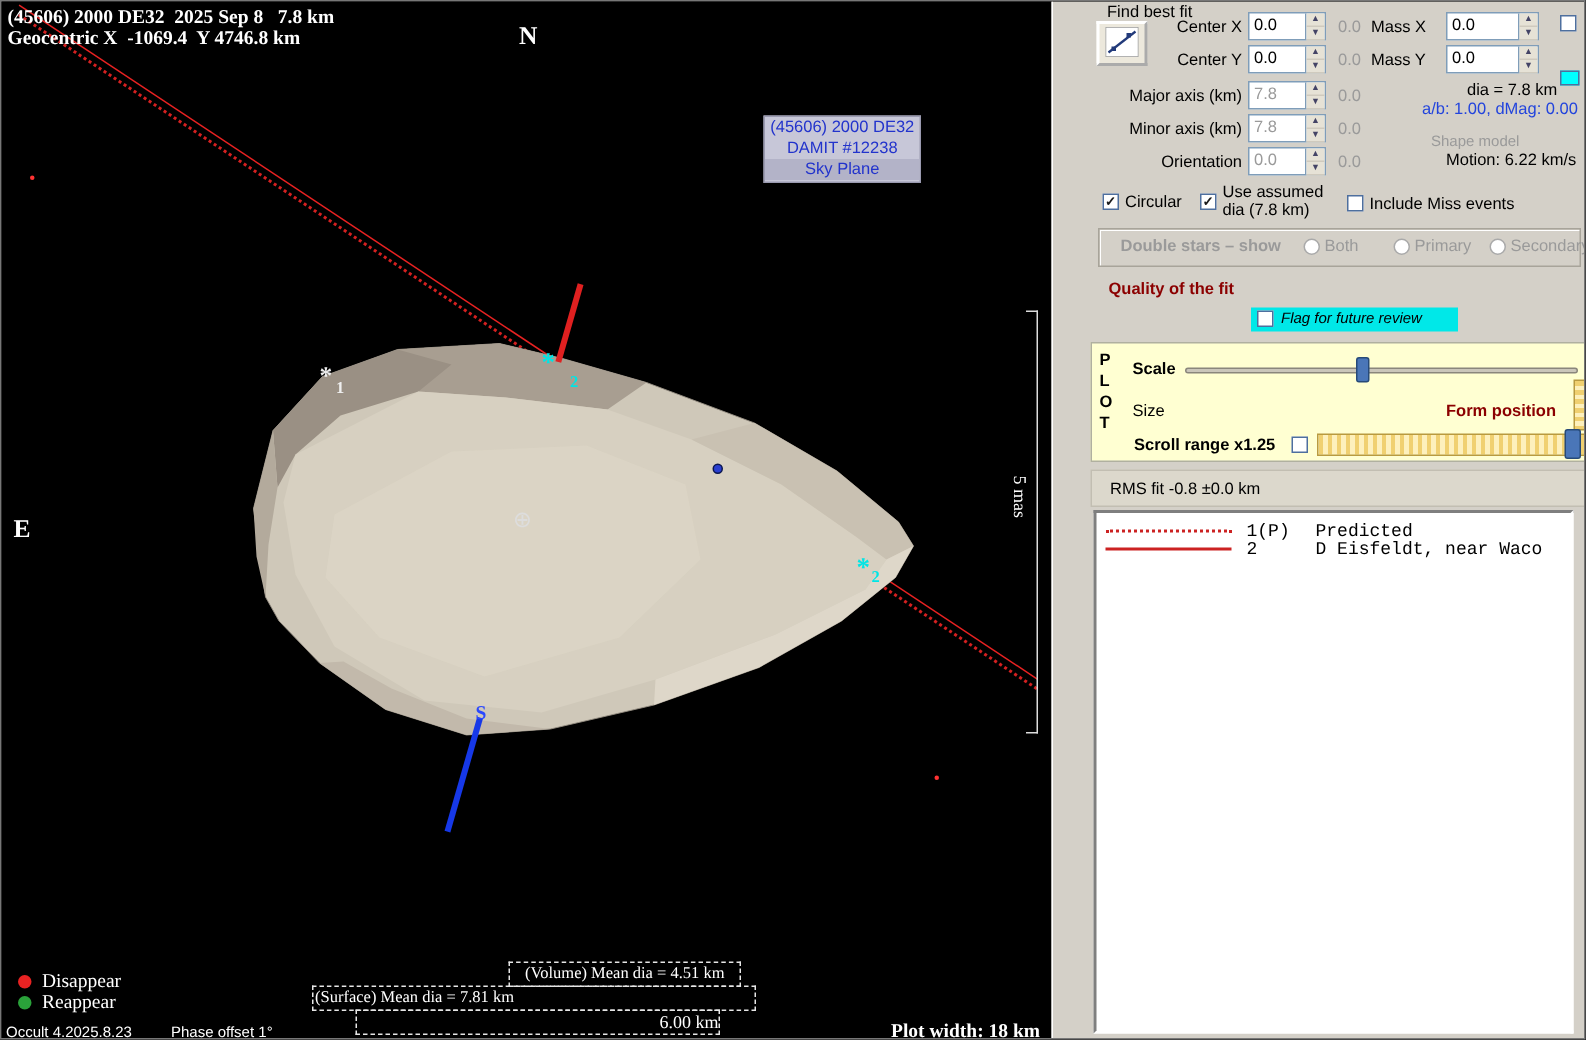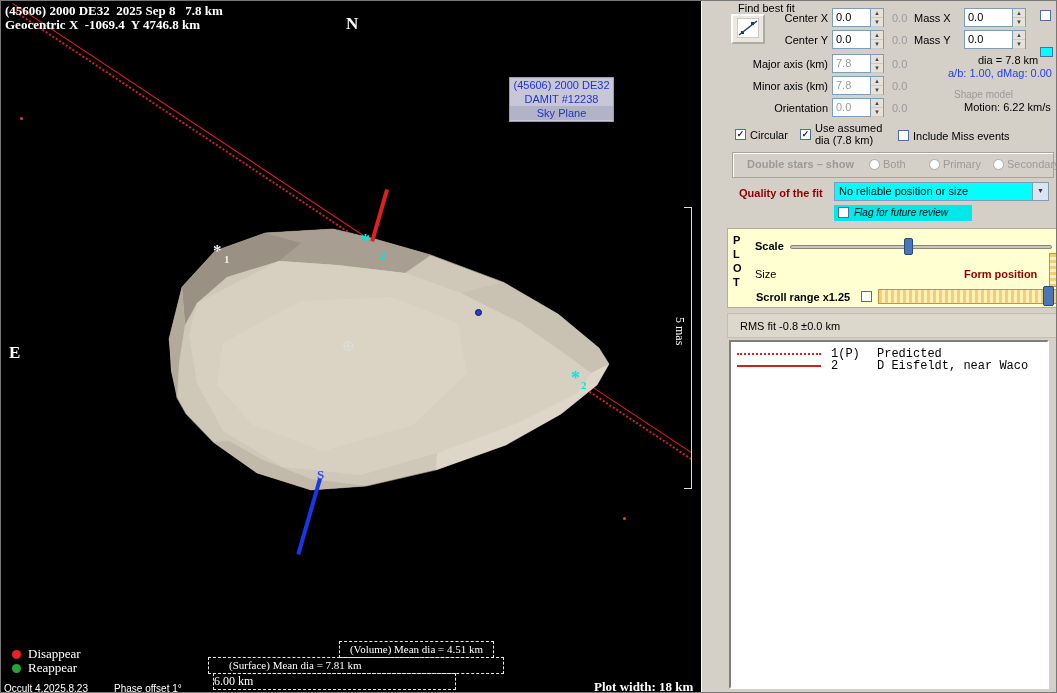--- a/index.html
+++ b/index.html
@@ -105,24 +105,24 @@
     <span class="a st" style="left:686px;top:316px;font-size:12px;font-weight:normal;transform:rotate(90deg);transform-origin:top left;z-index:5">5 mas</span>
 
     <div class="a dotc" style="left:11px;top:649px;width:9px;height:9px;background:#e82222"></div>
     <span class="a st" style="left:27px;top:645px;font-size:13px;font-weight:normal">Disappear</span>
     <div class="a dotc" style="left:11px;top:663px;width:9px;height:9px;background:#2aa23a"></div>
     <span class="a st" style="left:27px;top:659px;font-size:13px;font-weight:normal">Reappear</span>
 
     <div class="a dash" style="left:338px;top:640px;width:155px;height:17px;font-size:11px;text-align:center;line-height:14px">
       <span>(Volume) Mean dia = 4.51 km</span>
     </div>
-    <div class="a dash" style="left:207px;top:656px;width:296px;height:17px;font-size:11px;line-height:14px;padding-left:20px">
+    <div class="a dash" style="left:207px;top:656px;width:296px;height:17px;font-size:11px;line-height:14px;padding-left:1px">
       <span>(Surface) Mean dia = 7.81 km</span>
     </div>
-    <div class="a dash" style="left:212px;top:672px;width:243px;height:17px;font-size:12px;text-align:left;line-height:14px">
+    <div class="a dash" style="left:236px;top:672px;width:243px;height:17px;font-size:12px;text-align:right;line-height:14px">
       <span>6.00 km</span>
     </div>
 
     <span class="a" style="left:3px;top:682px;color:#fff;font-size:10px;z-index:5">Occult 4.2025.8.23</span>
     <span class="a" style="left:113px;top:682px;color:#fff;font-size:10px;z-index:5">Phase offset 1°</span>
     <span class="a st" style="left:593px;top:678px;font-size:13px">Plot width: 18 km</span>
   </div>
 
   <div class="a" id="panel">
 
@@ -220,24 +220,20 @@
       <span class="a gray" style="left:14px;top:5px;font-weight:bold">Double stars – show</span>
       <span class="a rad dis" style="left:136px;top:6px"></span>
       <span class="a gray" style="left:150px;top:5px">Both</span>
       <span class="a rad dis" style="left:196px;top:6px"></span>
       <span class="a gray" style="left:210px;top:5px">Primary</span>
       <span class="a rad dis" style="left:260px;top:6px"></span>
       <span class="a gray" style="left:274px;top:5px">Secondary</span>
     </div>
 
     <span class="a maroon lbl" style="left:37px;top:186px">Quality of the fit</span>
-    <div class="a combo" style="left:132px;top:181px;width:215px">
-      <span class="v">No reliable position or size</span>
-      <span class="btn">▼</span>
-    </div>
     <div class="a flagstrip" style="left:132px;top:204px;width:138px;height:16px">
       <span class="a cb" style="left:4px;top:2px"></span>
       <span class="a lbl" style="left:20px;top:2px;font-style:italic;font-size:10px">Flag for future review</span>
     </div>
 
     <div class="a plotbox" style="left:25px;top:227px;width:332px;height:80px">
       <span class="a" style="left:5px;top:5px;font-weight:bold">P</span>
       <span class="a" style="left:5px;top:19px;font-weight:bold">L</span>
       <span class="a" style="left:5px;top:33px;font-weight:bold">O</span>
       <span class="a" style="left:5px;top:47px;font-weight:bold">T</span>

